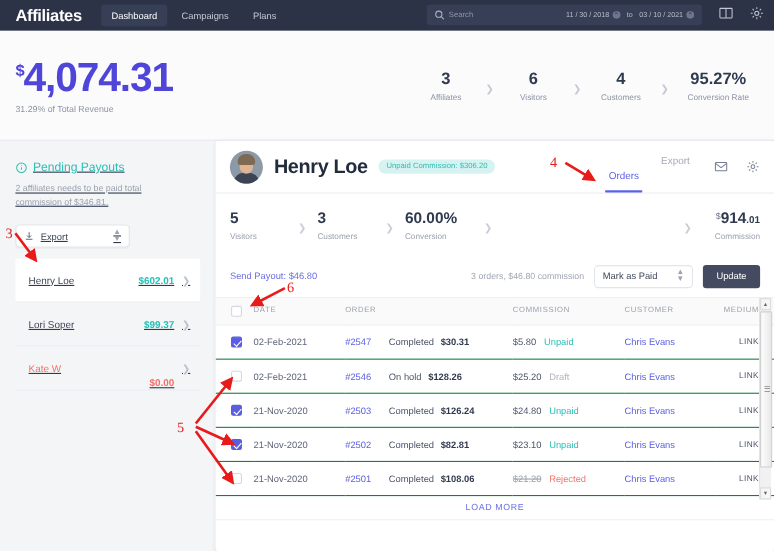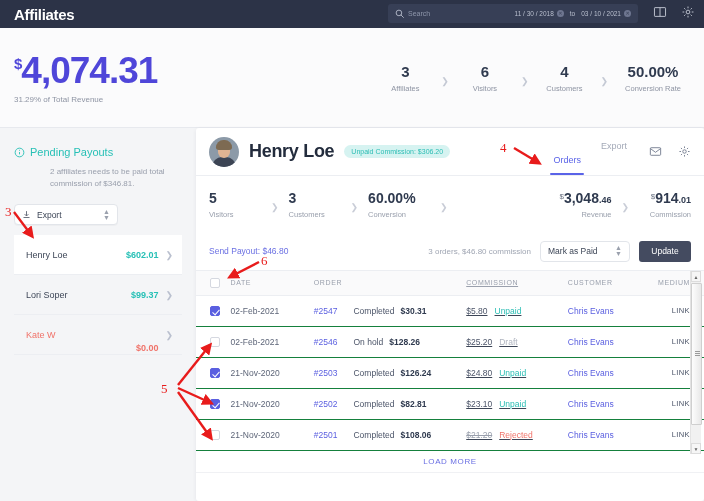--- a/index.html
+++ b/index.html
@@ -65,24 +65,24 @@
   .kpis { position: absolute; right: 14px; display: flex; align-items: center; }
   .kpi { text-align: center; min-width: 56px; }
   .kpi .v { font-size: 15px; font-weight: bold; color: #2f3a4f; }
   .kpi .l { font-size: 7.5px; color: #8e94a3; margin-top: 4px; }
   .kpi-sep { color: #c4c9d4; font-size: 9px; margin: 6px 8px 0 8px; }
 
   
   .bodywrap { position: relative; height: 373px; }
 
   
-  .sidebar { position: absolute; left: 0; top: 0; width: 196px; padding: 18px 14px 0 14px; }
+  .sidebar { position: absolute; left: 0; top: 0; width: 196px; padding: 18px 14px 0 14px; text-decoration: underline; }
   .pp-title { display: flex; align-items: center; gap: 5px; color: #27c0b6; font-size: 11px; }
   .pp-title .ic { width: 11px; height: 11px; }
-  .pp-desc { font-size: 8px; color: #9aa0ad; line-height: 1.5; margin-top: 8px; width: 145px; margin-left: 36px; }
+  .pp-desc { font-size: 8px; color: #9aa0ad; line-height: 1.5; margin-top: 8px; width: 145px; }
 
   .export-btn {
     margin-top: 14px; width: 104px; height: 21px;
     background: #ffffff; border: 1px solid #e2e5ea; border-radius: 4px;
     display: flex; align-items: center; padding: 0 7px; gap: 6px;
     box-shadow: 0 1px 1px rgba(0,0,0,.03);
   }
   .export-btn .dl { width: 9px; height: 9px; }
   .export-btn .lb { font-size: 8.5px; color: #3d4657; flex: 1; }
   .export-btn .ch { font-size: 7px; color: #9aa0ad; line-height: .8; text-align: center; }
@@ -168,21 +168,21 @@
     text-align: left; height: 24px; background: #fafafb;
     border-bottom: 1px solid #eceef2; padding: 0;
   }
   tbody td {
     height: 31px; font-size: 8.5px; color: #3d4657;
     border-bottom: 1px solid #15803d; padding: 0; vertical-align: middle;
   }
   .c-chk { width: 34px; padding-left: 14px !important; }
   .c-date { width: 82px; }
   .c-order { width: 150px; }
-  .c-comm { width: 100px; text-decoration: underline; }
+  .c-comm { width: 100px; }
   .c-cust { width: 82px; }
   .c-med { width: 52px; text-align: right; padding-right: 14px !important; }
   .chk {
     width: 10px; height: 10px; border: 1px solid #d5d8e0; border-radius: 2px; background: #fff;
   }
   .chk.on {
     background: #5a5fe0; border-color: #5a5fe0; position: relative;
   }
   .chk.on::after {
     content: ""; position: absolute; left: 3px; top: 1px;
@@ -230,20 +230,25 @@
 
   
   .anno { position: absolute; color: #e81b1b; font-family: "Liberation Serif", serif; font-size: 13px; }
   svg.arrowlayer { position: absolute; left: 0; top: 0; width: 704px; height: 501px; pointer-events: none; }
 </style>
 </head>
 <body>
 
 <div class="topnav">
   <div class="logo">Affiliates</div>
+  <div class="navlinks">
+    <div class="navlink active">Dashboard</div>
+    <div class="navlink">Campaigns</div>
+    <div class="navlink">Plans</div>
+  </div>
 
   <div class="searchbar">
     <svg class="srch-icon" viewBox="0 0 16 16" fill="none" stroke="#aeb4c4" stroke-width="1.7">
       <circle cx="7" cy="7" r="5"></circle>
         <line x1="10.8" y1="10.8" x2="15" y2="15" stroke-linecap="round"></line>
     </svg>
     <div class="srch-ph">Search</div>
     <div class="daterange">
       <span class="dtext">11 / 30 / 2018</span>
       <span class="dclear">✕</span>
@@ -285,21 +290,21 @@
       <div class="v">6</div>
       <div class="l">Visitors</div>
     </div>
     <div class="kpi-sep">❯</div>
     <div class="kpi">
       <div class="v">4</div>
       <div class="l">Customers</div>
     </div>
     <div class="kpi-sep">❯</div>
     <div class="kpi" style="min-width:74px;">
-      <div class="v">50.00%</div>
+      <div class="v">95.27%</div>
       <div class="l">Conversion Rate</div>
     </div>
   </div>
 </div>
 
 <div class="bodywrap">
 
   <div class="sidebar">
     <div class="pp-title">
       <svg class="ic" viewBox="0 0 24 24" fill="none" stroke="#27c0b6" stroke-width="2">
@@ -379,26 +384,20 @@
         <div class="l">Customers</div>
       </div>
       <div class="st-sep">❯</div>
       <div class="st" style="min-width:62px;">
         <div class="v">60.00%</div>
         <div class="l">Conversion</div>
       </div>
       <div class="st-sep">❯</div>
 
       <div class="right">
-        <div class="st money">
-          <div class="v">
-            <span class="cur">$</span><span>3,048</span><span class="cents">.46</span>
-          </div>
-          <div class="l">Revenue</div>
-        </div>
         <div class="st-sep">❯</div>
         <div class="st money">
           <div class="v">
             <span class="cur">$</span><span>914</span><span class="cents">.01</span>
           </div>
           <div class="l">Commission</div>
         </div>
       </div>
     </div>
 

